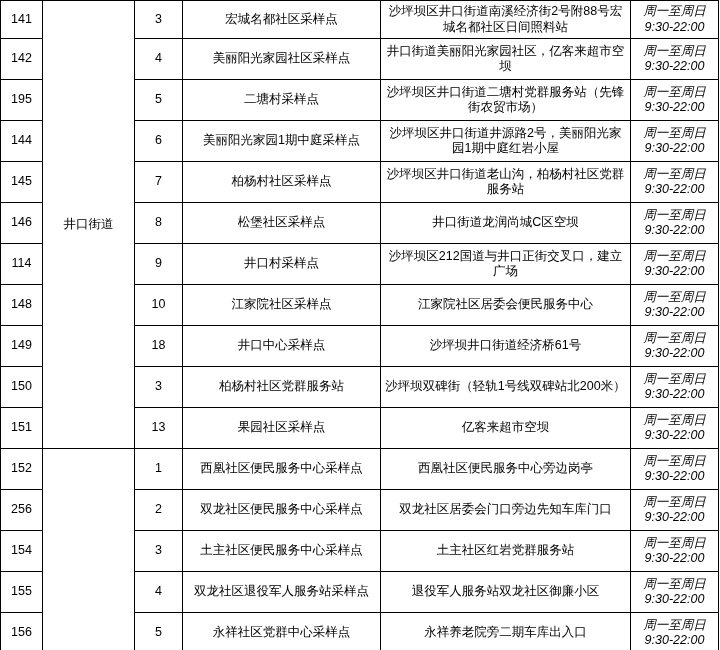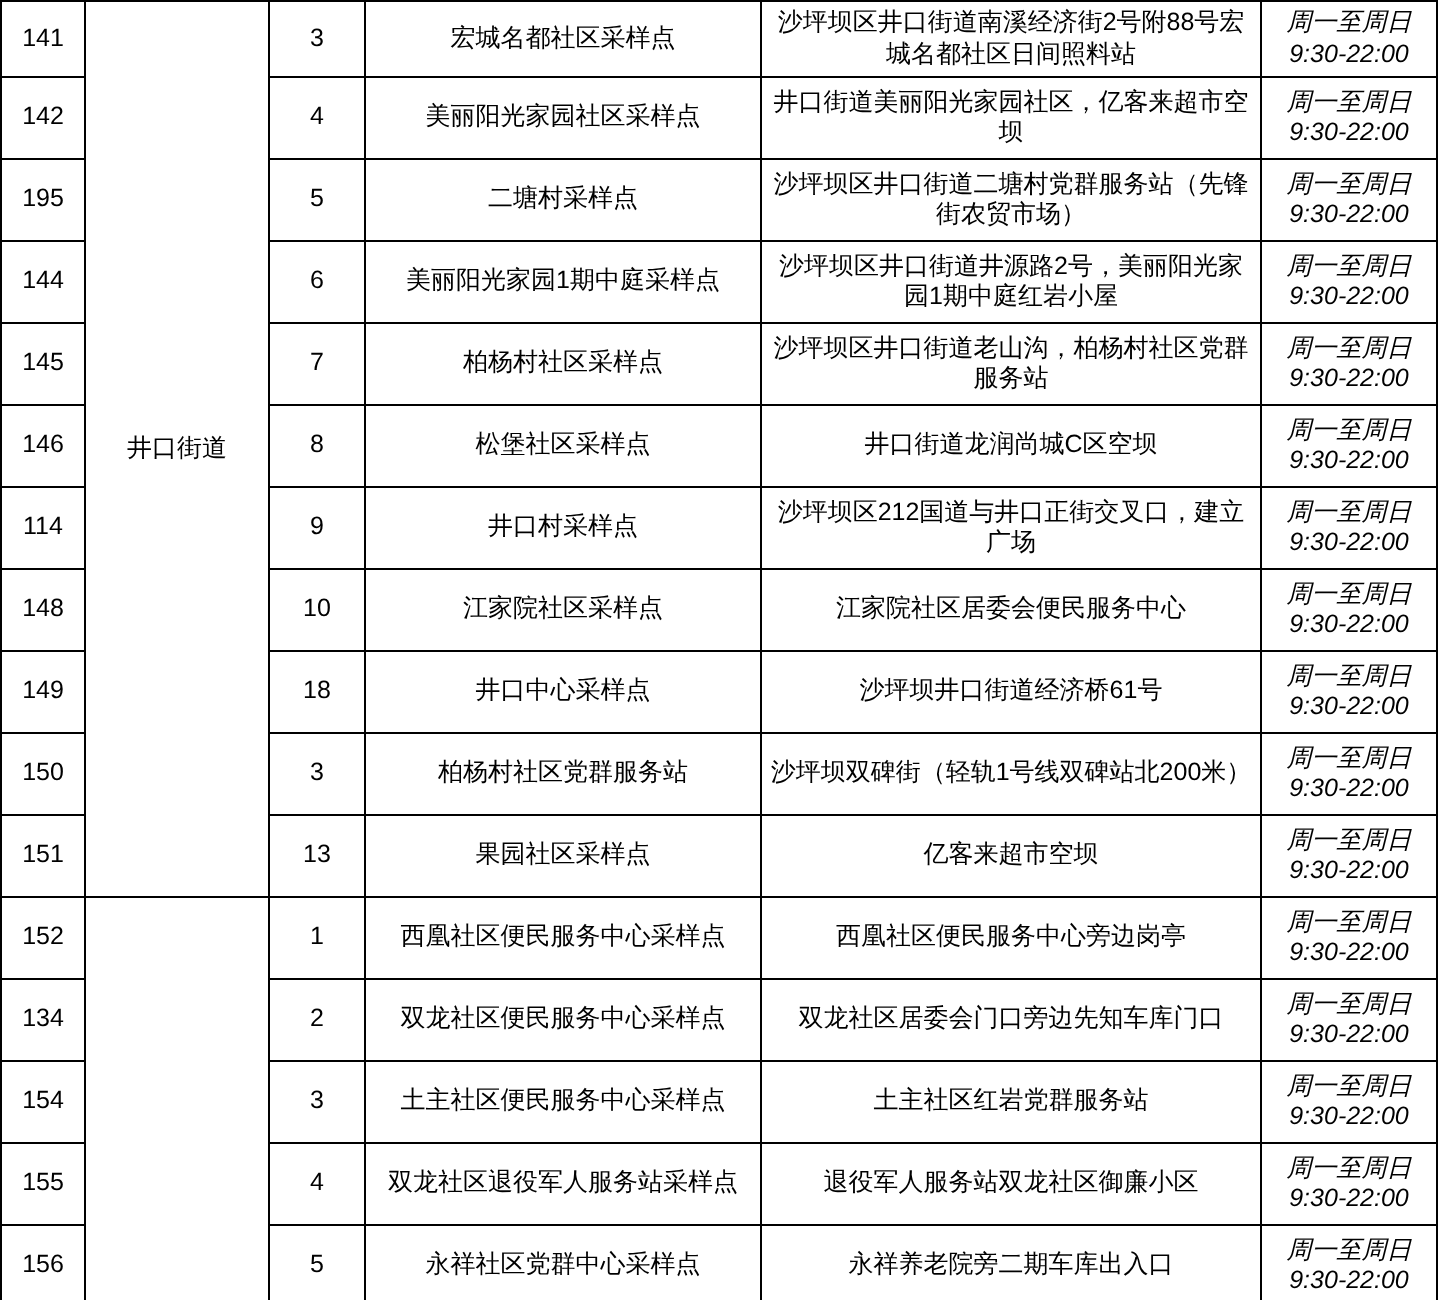--- a/index.html
+++ b/index.html
@@ -194,21 +194,21 @@
         <td class="no-cell">1</td>
         <td class="name-cell">西凰社区便民服务中心采样点</td>
         <td class="addr-cell">西凰社区便民服务中心旁边岗亭</td>
         <td class="time-cell">
           <span class="time-line">周一至周日</span>
           <span class="time-line">9:30-22:00</span>
         </td>
       </tr>
 
       <tr style="height:41px">
-        <td class="id-cell">134</td>
+        <td class="id-cell">256</td>
         <td class="no-cell">2</td>
         <td class="name-cell">双龙社区便民服务中心采样点</td>
         <td class="addr-cell">双龙社区居委会门口旁边先知车库门口</td>
         <td class="time-cell">
           <span class="time-line">周一至周日</span>
           <span class="time-line">9:30-22:00</span>
         </td>
       </tr>
 
       <tr style="height:41px">

